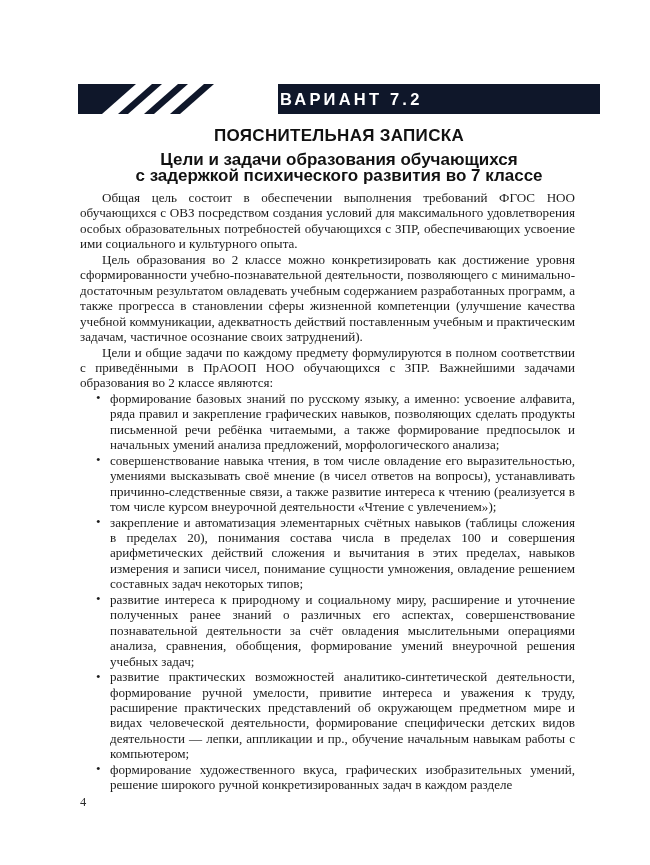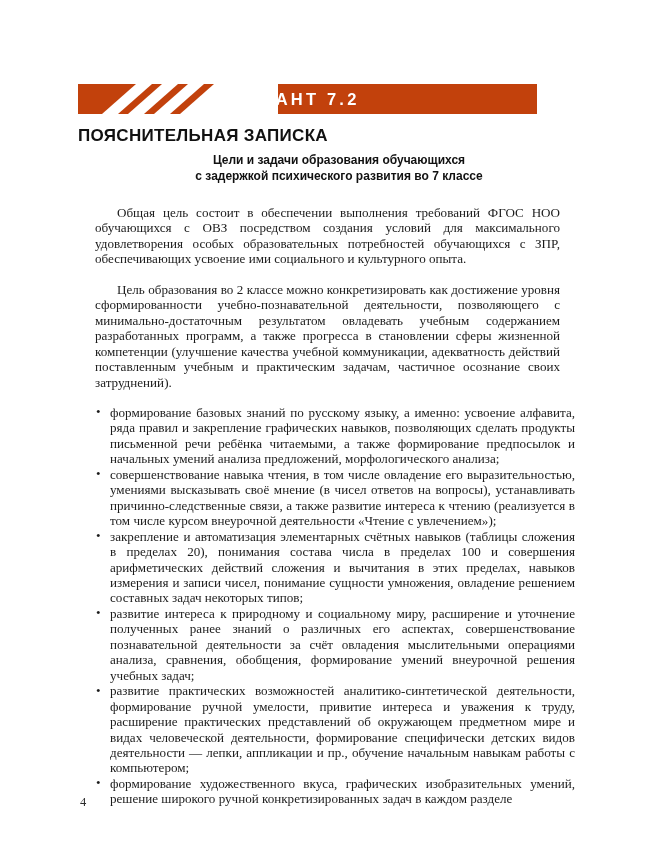--- a/index.html
+++ b/index.html
@@ -22,23 +22,23 @@
     width: 650px;
     height: 865px;
     box-sizing: border-box;
   }
 
   
   .banner {
     position: absolute;
     left: 78px;
     top: 84px;
-    width: 459px;
+    width: 522px;
     height: 30px;
-    background: #c2410c;
+    background: #0f172a;
     overflow: hidden;
   }
   .banner-slashes {
     position: absolute;
     left: 0;
     top: 0;
     width: 200px;
     height: 30px;
     pointer-events: none;
   }
@@ -59,56 +59,56 @@
     box-sizing: border-box;
     white-space: nowrap;
   }
 
   
   .h-main {
     position: absolute;
     left: 78px;
     top: 126px;
     width: 522px;
-    text-align: left;
+    text-align: center;
     font-family: "Liberation Sans", "DejaVu Sans", sans-serif;
     font-weight: bold;
     font-size: 17px;
     letter-spacing: 0.3px;
     color: #111111;
   }
   .h-sub {
     position: absolute;
     left: 78px;
     top: 152px;
     width: 522px;
     text-align: center;
     font-family: "Liberation Sans", "DejaVu Sans", sans-serif;
     font-weight: bold;
-    font-size: 12px;
+    font-size: 17px;
     line-height: 16px;
     color: #111111;
   }
   .h-sub div { display: block; }
 
   
   .body-block {
     position: absolute;
     left: 80px;
     top: 190px;
     width: 495px;
     font-size: 13.1px;
     line-height: 15.45px;
     text-align: justify;
     text-justify: inter-word;
     color: #1b1b1b;
     hyphens: manual;
   }
   p.para {
-    margin: 15px;
+    margin: 0;
     text-indent: 22px;
     text-align: justify;
   }
   ul.bullets {
     list-style: none;
     margin: 0;
     padding: 0;
   }
   ul.bullets > li {
     position: relative;
@@ -153,20 +153,21 @@
 
   <div class="h-sub">
     <div>Цели и задачи образования обучающихся</div>
     <div>с задержкой психического развития во 7 классе</div>
   </div>
 
   <div class="body-block">
 
     <p class="para">Общая цель состоит в обеспечении выполнения требований ФГОС НОО обучающихся с ОВЗ посредством создания условий для максимального удовлетворения особых образовательных потребностей обучающихся с ЗПР, обеспечивающих усвоение ими социального и культурного опыта.</p>
     <p class="para">Цель образования во 2 классе можно конкретизировать как достижение уровня сформированности учебно-познавательной деятельности, позволяющего с минимально-достаточным результатом овладевать учебным содержанием разработанных программ, а также прогресса в становлении сферы жизненной компетенции (улучшение качества учебной коммуникации, адекватность действий поставленным учебным и практическим задачам, частичное осознание своих затруднений).</p>
+    <p class="para">Цели и общие задачи по каждому предмету формулируются в полном соответствии с приведёнными в ПрАООП НОО обучающихся с ЗПР. Важнейшими задачами образования во 2 классе являются:</p>
 
     <ul class="bullets">
       <li>
         <span class="bullet-dot">•</span>
         <span>формирование базовых знаний по русскому языку, а именно: усвоение алфавита, ряда правил и закрепление графических навыков, позволяющих сделать продукты письменной речи ребёнка читаемыми, а также формирование предпосылок и начальных умений анализа предложений, морфологического анализа;</span>
       </li>
       <li>
         <span class="bullet-dot">•</span>
         <span>совершенствование навыка чтения, в том числе овладение его выразительностью, умениями высказывать своё мнение (в чисел ответов на вопросы), устанавливать причинно-следственные связи, а также развитие интереса к чтению (реализуется в том числе курсом внеурочной деятельности «Чтение с увлечением»);</span>
       </li>

